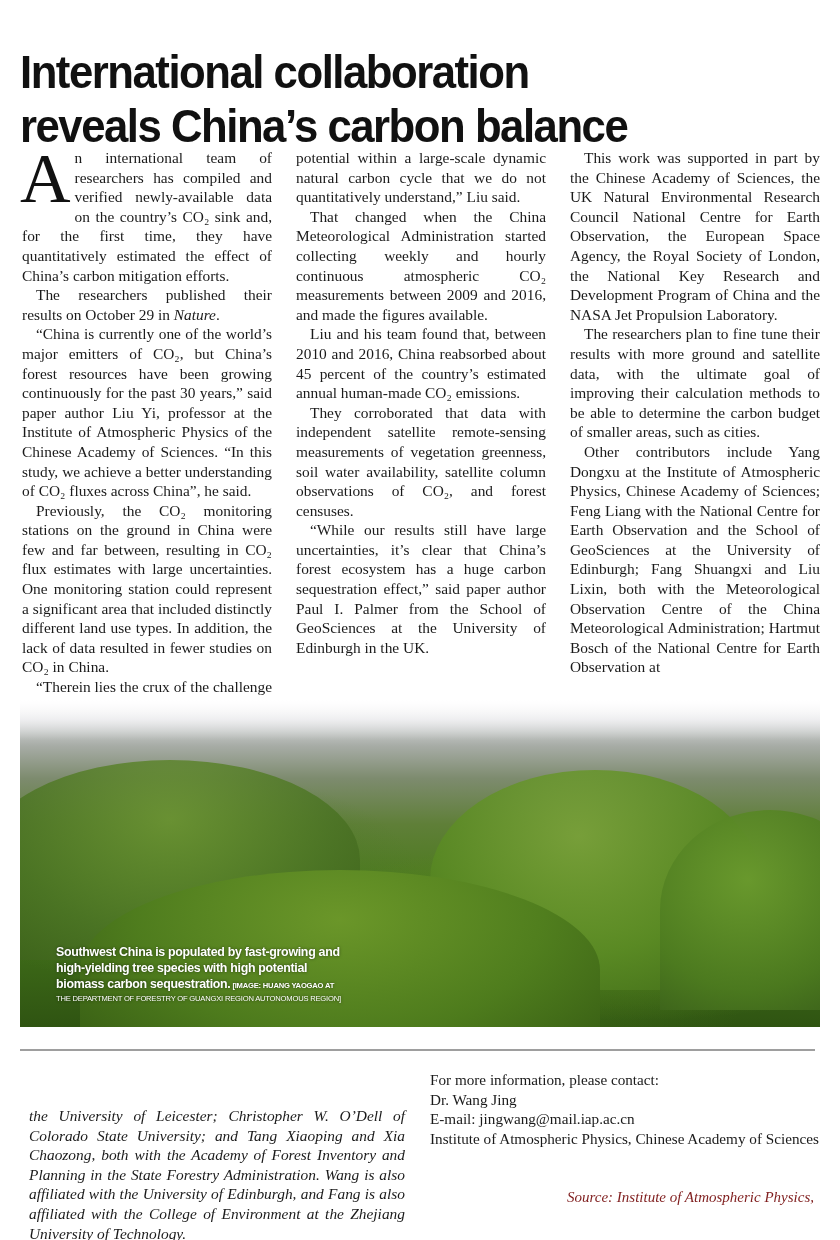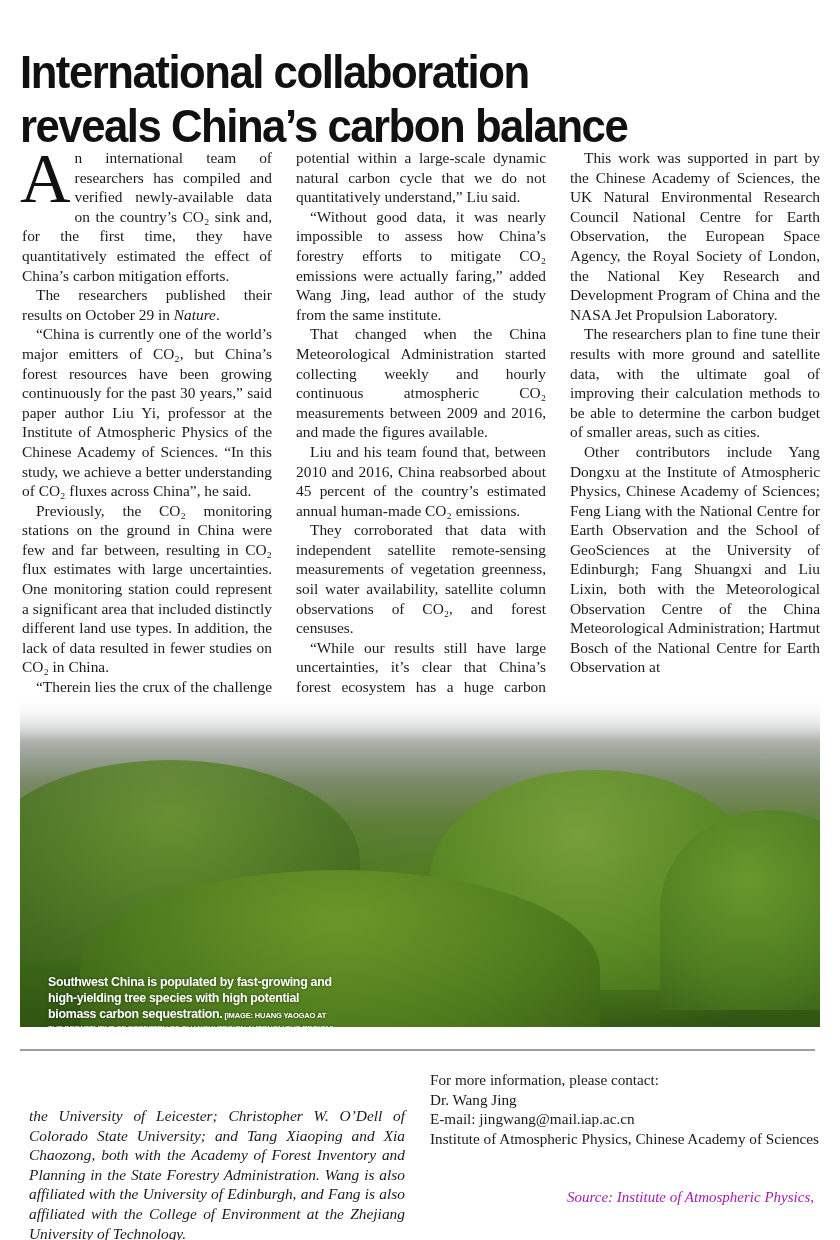--- a/index.html
+++ b/index.html
@@ -33,66 +33,64 @@
       radial-gradient(ellipse 40% 45% at 20% 55%, #4a7a23 0%, rgba(74,122,35,0) 75%),
       radial-gradient(ellipse 50% 30% at 50% 95%, #3f6a17 0%, rgba(63,106,23,0) 80%),
       linear-gradient(180deg, #f4f2f4 0%, #dcdde0 6%, #a7aca6 14%, #7d8b6e 24%, #5f7f38 38%, #4d7a1f 55%, #3e6b18 75%, #2f5412 100%);
   }
   .photo::before {
     content: ""; position: absolute; left: 0; right: 0; top: 0; height: 40px;
     background: linear-gradient(180deg, #ffffff 0%, rgba(255,255,255,0) 100%);
   }
   .hill { position: absolute; border-radius: 50% 50% 0 0; }
   .caption {
-    position: absolute; left: 28px; top: 244px; width: 300px;
+    position: absolute; left: 36px; top: 244px; width: 300px;
     font-family: "Liberation Sans", sans-serif; color: #ffffff;
     text-shadow: 0 0 3px rgba(0,0,0,0.55);
-    margin-top: 30px;
   }
   .caption .cap-main { font-weight: bold; font-size: 12.4px; line-height: 16px; letter-spacing: -0.3px; }
   .caption .cap-credit { font-size: 7.6px; line-height: 13px; letter-spacing: -0.2px; }
   .rule {
     position: absolute; left: 20px; top: 1049px; width: 795px; height: 2px; background: #9e9e9e;
   }
   .bottom-left {
     position: absolute; left: 21px; top: 1098px; width: 392px;
     font-family: "Liberation Serif", serif; font-size: 15.4px; line-height: 19.6px;
     text-align: justify; color: #1a1a1a;
   }
   .bottom-left p { margin: 8px; font-style: italic; }
   .contact {
     position: absolute; left: 430px; top: 1070px; width: 400px;
     font-family: "Liberation Serif", serif; font-size: 15.2px; line-height: 19.6px; color: #1a1a1a;
   }
   .contact .contact-title { font-weight: normal; }
   .contact div { white-space: nowrap; }
   .source {
     position: absolute; right: 26px; top: 1187px; width: 360px; text-align: right;
-    font-family: "Liberation Serif", serif; font-style: italic; font-size: 15px; line-height: 20px; color: #a21caf;
+    font-family: "Liberation Serif", serif; font-style: italic; font-size: 15px; line-height: 20px; color: #7f1d1d;
   }
 </style>
 </head>
 <body>
 
 <h1 class="headline">
   <span>International collaboration</span>
   <span>reveals China’s carbon balance</span>
 </h1>
 
 <div class="body-cols">
   <div class="col">
     <p class="noindent"><span class="dropcap">A</span><span>n international team of researchers has compiled and verified newly-available data on the country’s CO₂ sink and, for the first time, they have quantitatively estimated the effect of China’s carbon mitigation efforts.</span></p>
     <p><span>The researchers published their results on October 29 in </span><i>Nature</i><span>.</span></p>
     <p>“China is currently one of the world’s major emitters of CO₂, but China’s forest resources have been growing continuously for the past 30 years,” said paper author Liu Yi, professor at the Institute of Atmospheric Physics of the Chinese Academy of Sciences.  “In this study, we achieve a better understanding of CO₂ fluxes across China”, he said.</p>
     <p>Previously, the CO₂ monitoring stations on the ground in China were few and far between, resulting in CO₂ flux estimates with large uncertainties. One monitoring station could represent a significant area that included distinctly different land use types. In addition, the lack of data resulted in fewer studies on CO₂ in China.</p>
     <p>“Therein lies the crux of the challenge faced by science and policy communities: effective mitigation of fossil fuel CO₂</p>
   </div>
   <div class="col">
     <p class="noindent">potential within a large-scale dynamic natural carbon cycle that we do not quantitatively understand,” Liu said.</p>
-    <p>“Without good data, it was nearly impossible to assess how China’s forestry efforts to mitigate CO₂ emissions were actually faring,” added Wang Jing, lead author of the study from the same institute.</p>
     <p>That changed when the China Meteorological Administration started collecting weekly and hourly continuous atmospheric CO₂ measurements between 2009 and 2016, and made the figures available.</p>
     <p>Liu and his team found that, between 2010 and 2016, China reabsorbed about 45 percent of the country’s estimated annual human-made CO₂ emissions.</p>
     <p>They corroborated that data with independent satellite remote-sensing measurements of vegetation greenness, soil water availability, satellite column observations of CO₂, and forest censuses.</p>
     <p>“While our results still have large uncertainties, it’s clear that China’s forest ecosystem has a huge carbon sequestration effect,” said paper author Paul I. Palmer from the School of GeoSciences at the University of Edinburgh in the UK.</p>
   </div>
   <div class="col">
     <p>This work was supported in part by the Chinese Academy of Sciences, the UK Natural Environmental Research Council National Centre for Earth Observation, the European Space Agency, the Royal Society of London, the National Key Research and Development Program of China and the NASA Jet Propulsion Laboratory.</p>
     <p>The researchers plan to fine tune their results with more ground and satellite data, with the ultimate goal of improving their calculation methods to be able to determine the carbon budget of smaller areas, such as cities.</p>
     <p>Other contributors include Yang Dongxu at the Institute of Atmospheric Physics, Chinese Academy of Sciences; Feng Liang with the National Centre for Earth Observation and the School of GeoSciences at the University of Edinburgh; Fang Shuangxi and Liu Lixin, both with the Meteorological Observation Centre of the China Meteorological Administration; Hartmut Bosch of the National Centre for Earth Observation at</p>
   </div>

